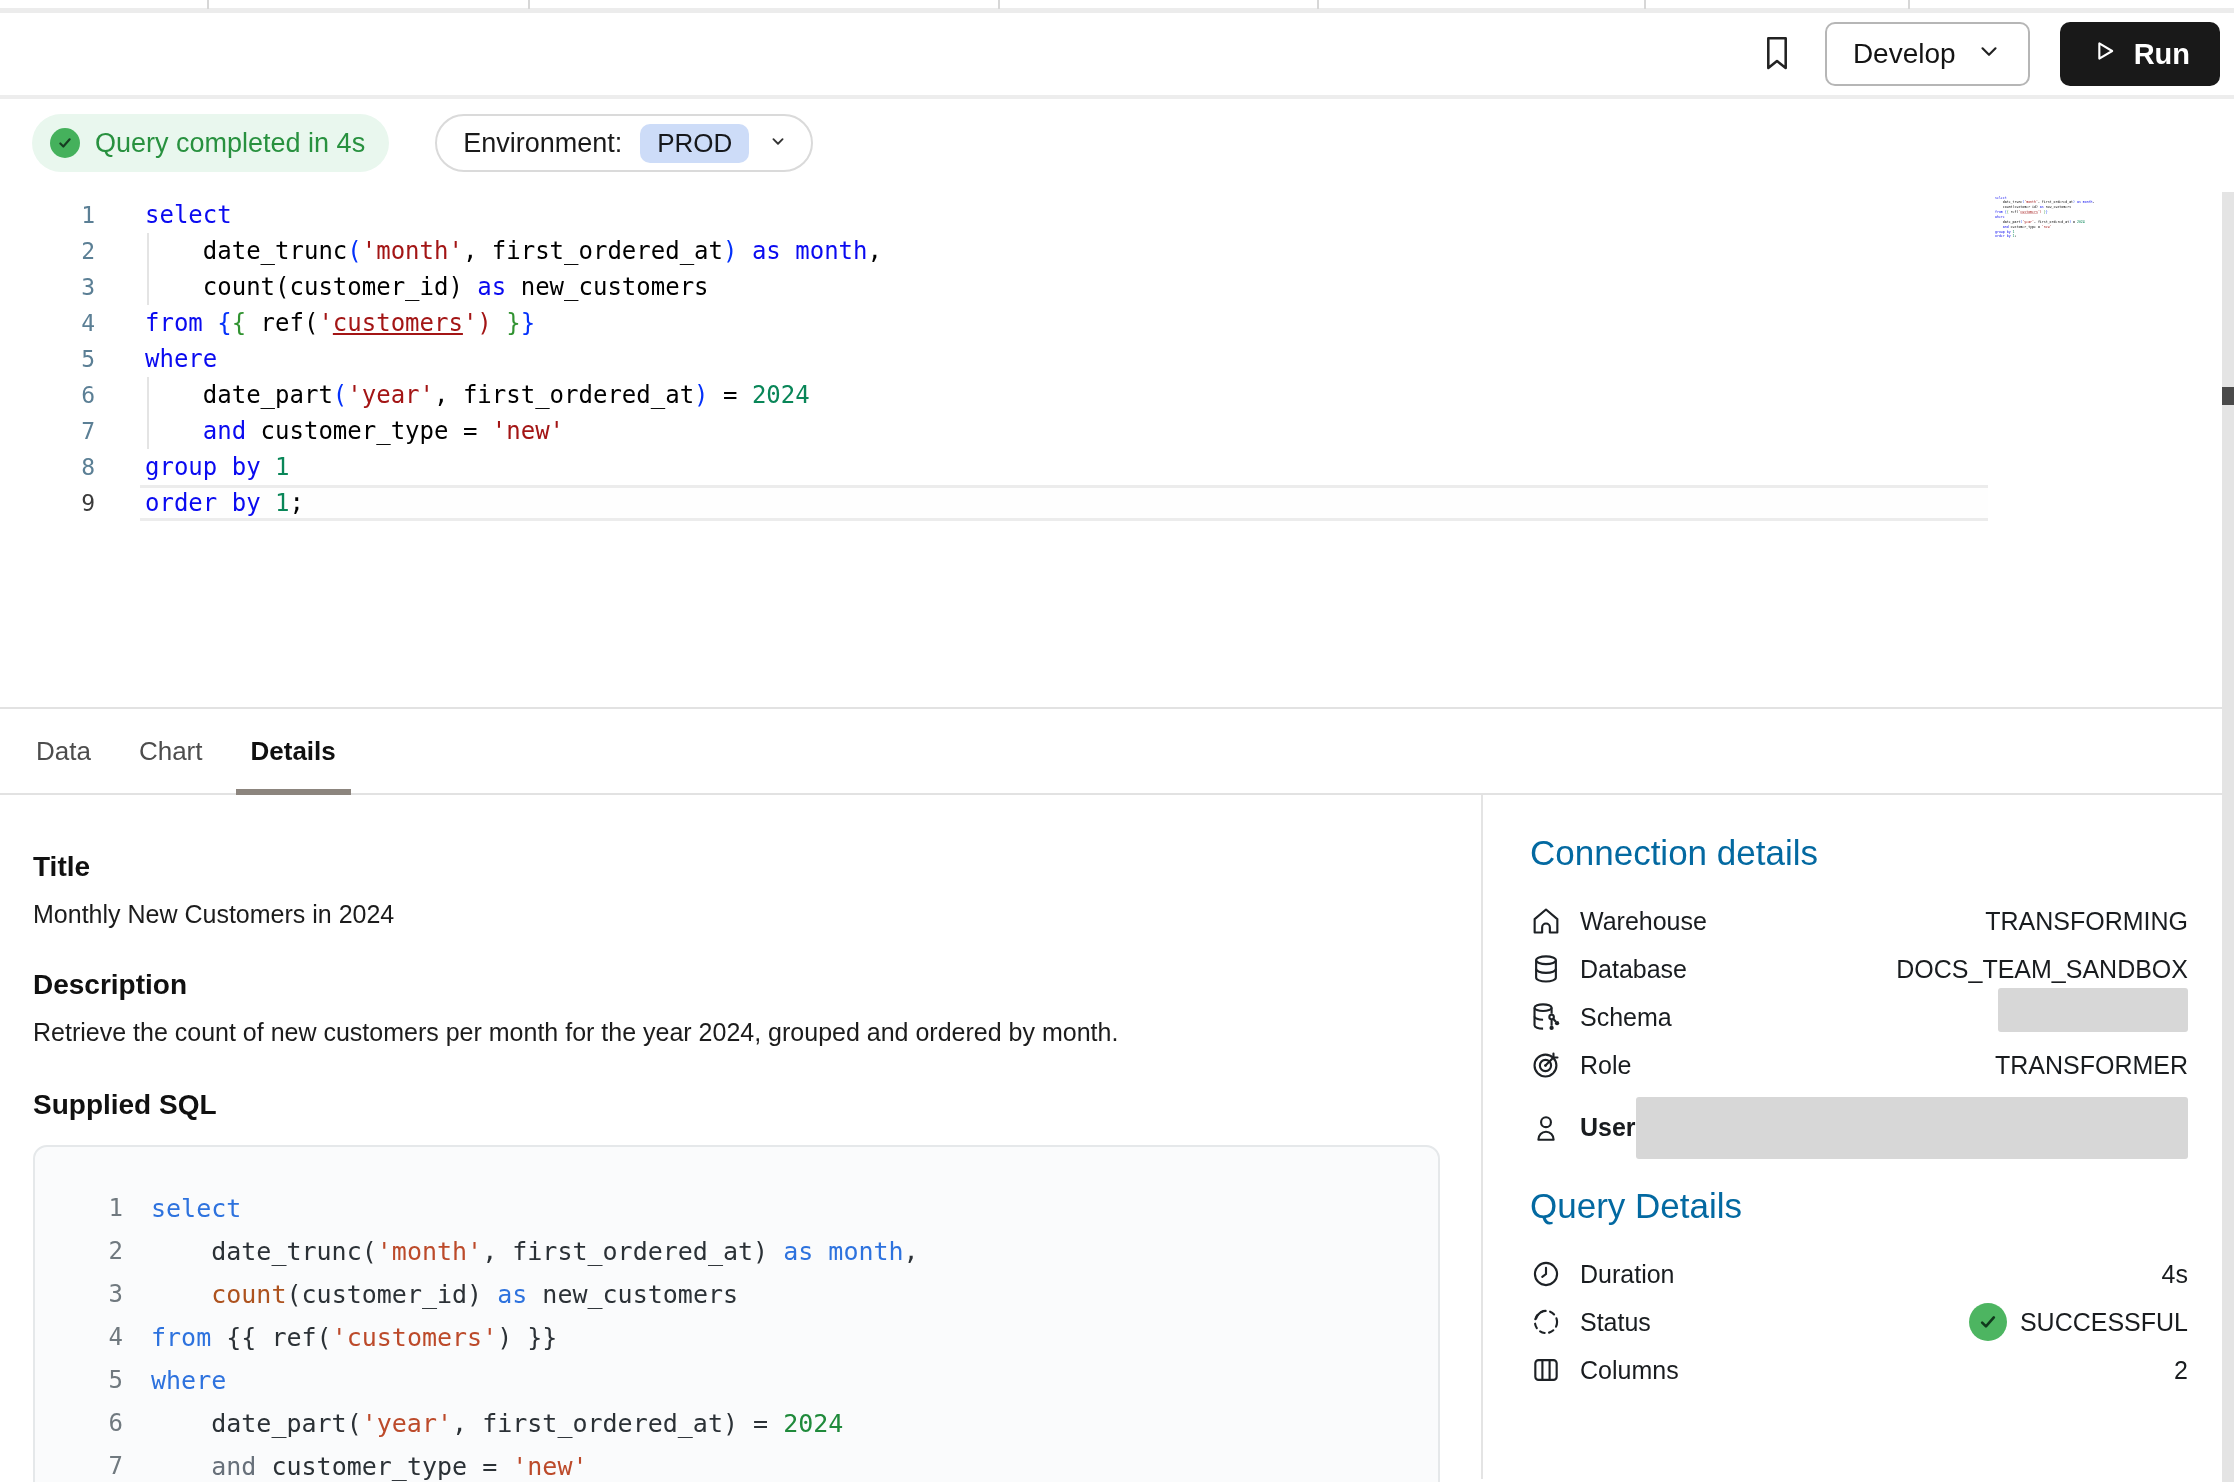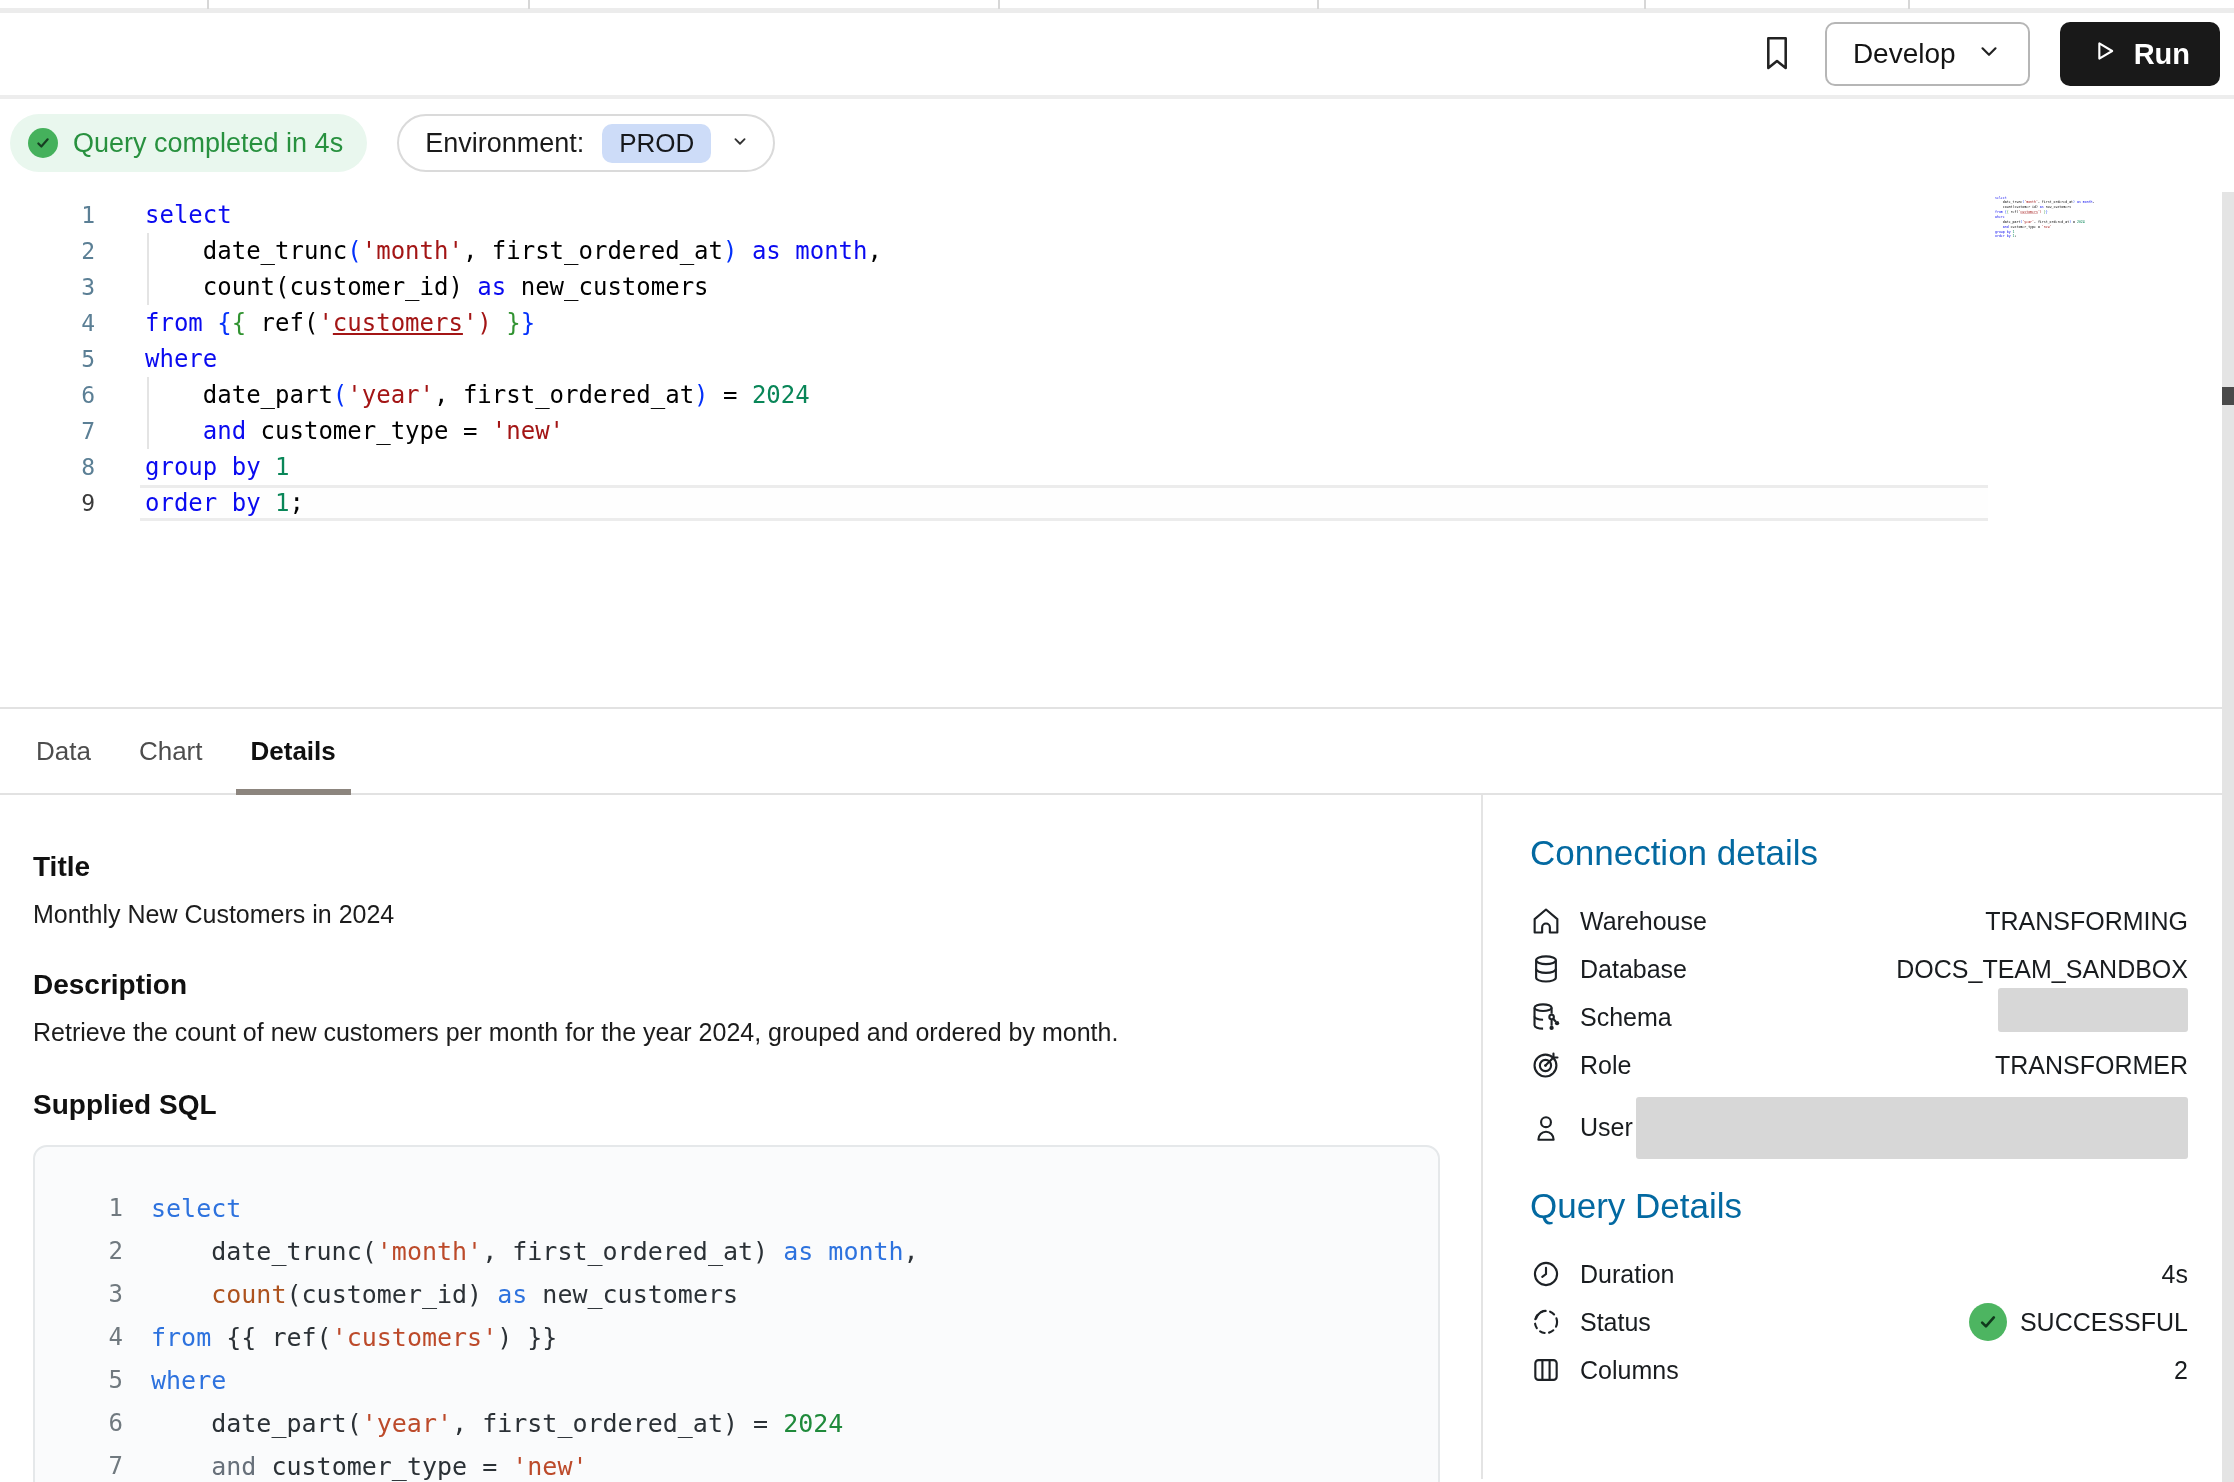--- a/index.html
+++ b/index.html
@@ -22,21 +22,21 @@
     display:flex; align-items:center; gap:20px; height:64px; padding:0 26px;
     background:#fff; border:2px solid #b6b6b6; border-radius:10px;
     font-family:inherit; font-size:28px; font-weight:500; color:#141414; cursor:pointer;
   }
   .btn-run {
     display:flex; align-items:center; gap:16px; height:64px; padding:0 30px;
     background:#191919; color:#fff; border:none; border-radius:10px;
     font-family:inherit; font-size:29px; font-weight:600; cursor:pointer;
   }
   
-  .status-row { height:88px; display:flex; align-items:center; gap:30px; padding-left:10px; }
+  .status-row { height:88px; display:flex; align-items:center; gap:46px; padding-left:32px; }
   .pill-success {
     display:flex; align-items:center; gap:15px; height:58px; padding:0 24px 0 18px;
     background:#e9f7ee; border-radius:29px; color:#28913f; font-size:27px; font-weight:500;
   }
   .pill-env {
     display:flex; align-items:center; gap:18px; height:58px; padding:0 22px 0 26px;
     background:#fff; border:2px solid #dadada; border-radius:29px; font-size:27px; color:#1a1a1a; cursor:pointer;
   }
   .prod-badge { background:#cddcf8; border-radius:10px; padding:4px 17px; font-size:26px; color:#16181c; }
   
@@ -87,21 +87,21 @@
   .card-theme .tk-fn { color:#ad521e; }
   .card-theme .tk-str { color:#bc4a2a; }
   .card-theme .tk-num { color:#1f8a3b; }
   .card-theme .tk-def { color:#2b3136;margin-top:35px; }
   .card-theme .tk-gray { color:#67707a; }
   
   .right-pane { flex:1; border-left:2px solid #e4e4e4; padding:38px 46px 0 47px; }
   .panel-heading { font-size:35px; font-weight:400; color:#0369a1; }
   .panel-rows { margin-top:24px; }
   .prow { display:flex; align-items:center; height:48px; font-size:25px; color:#191c1f; }
-  .prow.tall { height:77px; }
+  .prow.tall { height:77px;font-weight:bold; }
   .prow .picon { width:34px; height:34px; margin-right:16px; flex:none; display:flex; align-items:center; color:#1d2125; }
   .prow .picon svg { width:32px; height:32px; }
   .prow .plabel { flex:1; white-space:nowrap; }
   .prow .pvalue { text-align:right; white-space:nowrap; display:flex; align-items:center; gap:13px; justify-content:flex-end; }
   .redacted { background:#d7d7d7; border-radius:3px; display:inline-block; }
   .redacted.schema { width:190px; height:44px; transform:translateY(-7px); }
   .redacted.user { width:552px; height:62px; }
   .qd-heading { margin-top:20px; }
   .badge-circle { width:38px; height:38px; border-radius:50%; background:#4db561; display:flex;
                   align-items:center; justify-content:center; flex:none; }

